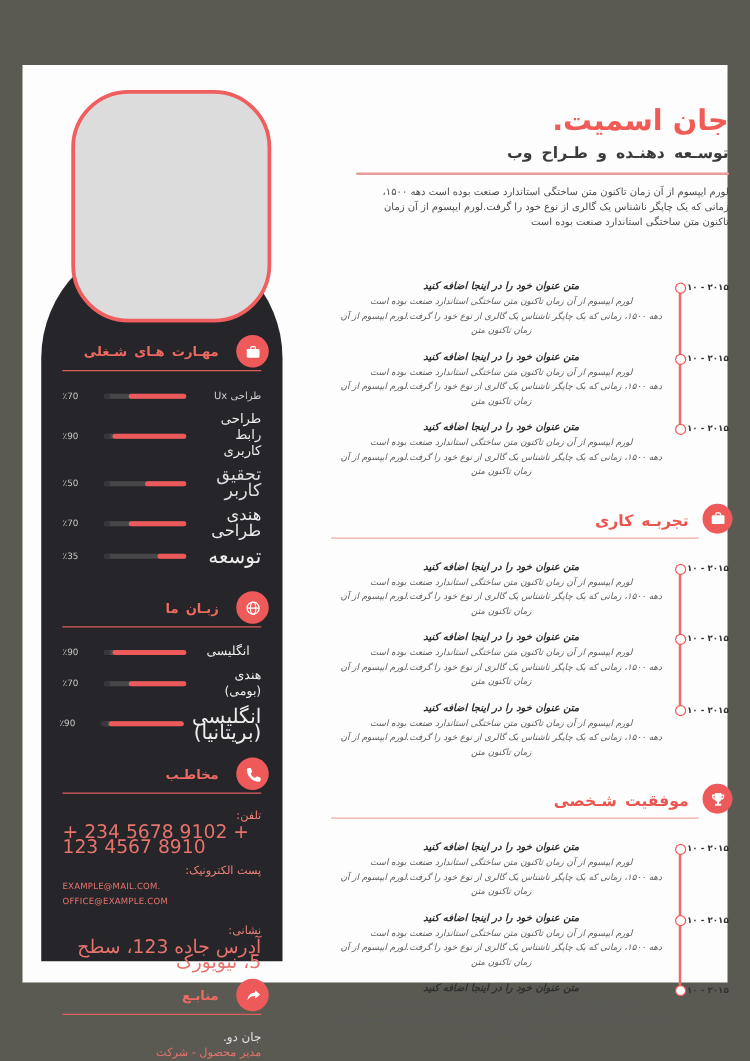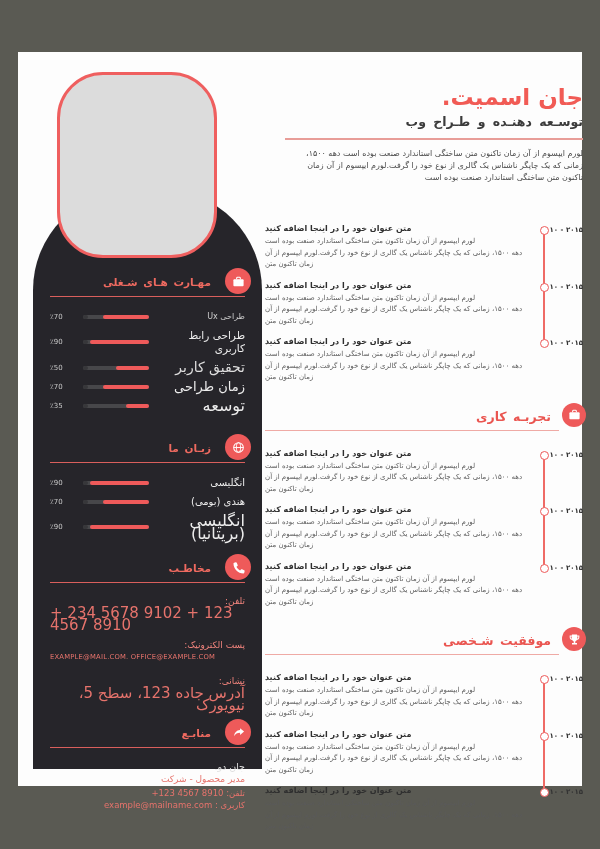--- a/index.html
+++ b/index.html
@@ -12,21 +12,21 @@
     direction:rtl;
   }
   .page { position:absolute; left:18px; top:52px; width:564px; height:734px; background:#fdfdfd; }
 
   
   .photo {
     position:absolute; left:39px; top:20px; width:160px; height:186px;
     background:#dcdcdc; border:3px solid #ef5f5f; border-radius:46px; z-index:3;
   }
   .sidebar {
-    position:absolute; left:15px; top:138px; width:229px; height:579px;
+    position:absolute; left:15px; top:138px; width:193px; height:579px;
     background:#26252a; border-radius:100px 100px 0 0; z-index:2;
   }
   .sidebar-inner { position:absolute; top:86px; right:17px; left:17px; bottom:0; }
 
   .side-section { margin-top:0; }
   .side-header { position:relative; border-bottom:1px solid #d95f5c; padding:0 34px 8px 0; margin-bottom:13px; }
   .side-header .s-title { color:#ef6a60; font-weight:bold; font-size:10.5px; word-spacing:2px; display:block; }
   .icon-circle {
     position:absolute; right:-6px; top:-8px; width:26px; height:26px; border-radius:50%;
     background:#ee5a5a; display:flex; align-items:center; justify-content:center; z-index:2;
@@ -38,21 +38,21 @@
   .meter-row .track { width:66px; height:4px; background:#47474a; border-radius:2px; position:relative; margin:0 7px; flex:none; }
   .meter-row .track::before { content:""; position:absolute; left:0; top:0; bottom:0; width:5px; background:#37373a; border-radius:2px; }
   .meter-row .fill { position:absolute; right:0; top:0; bottom:0; background:#ee5a5a; border-radius:2px; }
   .meter-row .pct { width:26px; flex:none; color:#c9c9c9; font-size:7px; text-align:left; }
   .skills .meter-row:nth-of-type(1) .m-label { font-size:12px; }
   .skills .meter-row:nth-of-type(2) .m-label { font-size:8px; color:#cfcfcf; }
   .skills .meter-row:nth-of-type(3) .m-label { font-size:10.5px; }
   .skills .meter-row:nth-of-type(4) .m-label { font-size:14px; color:#dddddd; }
   .skills .meter-row:nth-of-type(5) .m-label { font-size:13px; }
   .langs .meter-row:nth-of-type(1) .m-label { font-size:12px; }
-  .langs .meter-row:nth-of-type(2) .m-label { font-size:10px; }
+  .langs .meter-row:nth-of-type(2) .m-label { font-size:10px;text-align:center; }
   .langs .meter-row:nth-of-type(3) .m-label { font-size:10px; }
   .langs { margin-top:30px; }
   .contact { margin-top:22px; }
   .refs { margin-top:16px;text-align:right; }
 
   .c-label { color:#ef837c; font-size:9px; margin:9px 0 1px; }
   .c-value { color:#e6736c; font-size:15px; line-height:12px; }
   .c-value.ltr, .ltr { direction:ltr; unicode-bidi:isolate; }
   .c-email { font-size:6.8px; letter-spacing:.2px; }
   .r-name { color:#e0e0e0; font-size:9.5px; margin-bottom:2px; }
@@ -73,21 +73,21 @@
   .m-header .s-title { color:#ea5550; font-weight:bold; font-size:12.5px; word-spacing:2px; }
   .m-header .rule { position:absolute; left:0; right:24px; bottom:0; height:1px; background:#efaaa5; }
   .m-header .icon-circle { width:24px; height:24px; right:-3px; top:-3px; }
 
   .entries { position:relative; padding-top:18px; }
   .tl { position:absolute; top:22px; bottom:40px; right:38.5px; width:1.3px; background:#ef6b66; }
   .entry { display:flex; margin-bottom:10px; }
   .e-dates { width:32px; flex:none; font-size:7px; font-weight:bold; color:#333; padding-top:2px; white-space:nowrap; }
   .e-marker { width:14px; flex:none; display:flex; justify-content:center; }
   .e-dot { width:9px; height:9px; border:1.6px solid #ee5a5a; background:#fff; border-radius:50%; margin-top:2px; position:relative; z-index:1; }
-  .e-content { flex:1; text-align:left; }
+  .e-content { flex:1; text-align:center;font-style:italic; }
   .e-title { font-size:8px; font-weight:bold; color:#2f2f2f; margin-bottom:3px; }
   .e-desc { font-size:7px; color:#5a5a5a; line-height:11.5px; }
 </style>
 </head>
 <body>
 
 <div class="page">
 
   <div class="photo"></div>
 
@@ -119,21 +119,21 @@
           <span class="pct ltr">٪90</span>
         </div>
         <div class="meter-row">
           <span class="m-label">تحقیق کاربر</span>
           <span class="track">
               <span class="fill" style="width: 50%;"></span>
             </span>
           <span class="pct ltr">٪50</span>
         </div>
         <div class="meter-row">
-          <span class="m-label">زمان طراحی</span>
+          <span class="m-label">هندی طراحی</span>
           <span class="track">
               <span class="fill" style="width: 70%;"></span>
             </span>
           <span class="pct ltr">٪70</span>
         </div>
         <div class="meter-row">
           <span class="m-label">توسعه</span>
           <span class="track">
               <span class="fill" style="width: 35%;"></span>
             </span>

